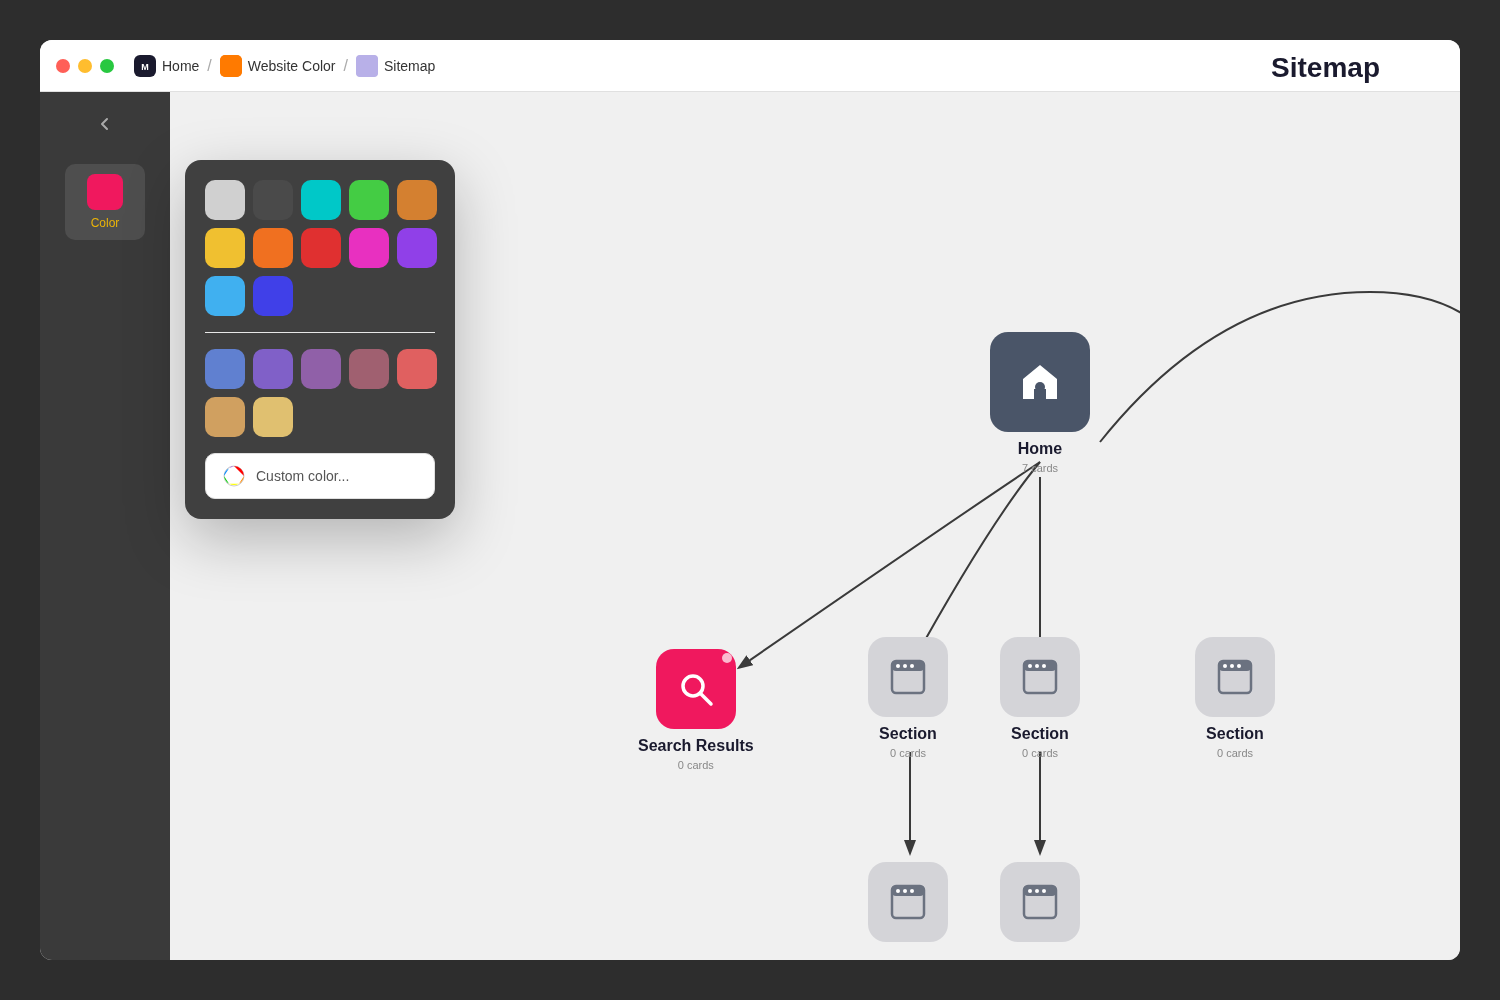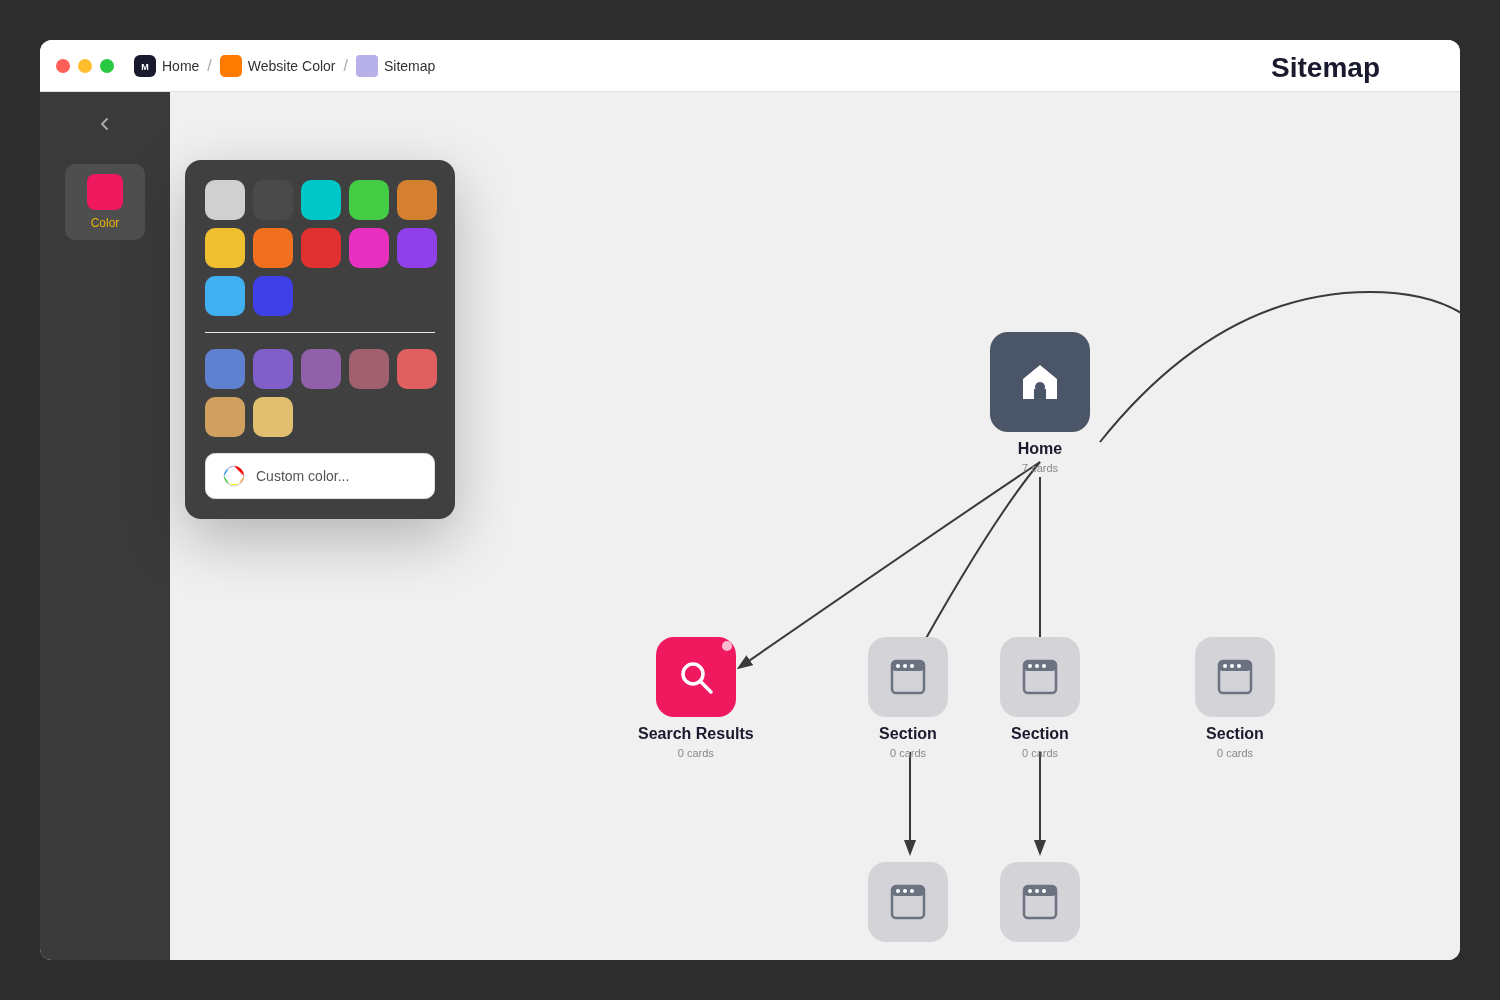--- a/index.html
+++ b/index.html
@@ -433,21 +433,21 @@
         <div class="node-icon-box large dark">
           <svg width="50" height="50" viewBox="0 0 50 50" fill="none">
             <path d="M8 22L25 8L42 22V42H31V32H19V42H8V22Z" fill="white"></path>
             <circle cx="25" cy="30" r="5" fill="#4a5568"></circle>
           </svg>
         </div>
         <span class="node-title">Home</span>
         <span class="node-subtitle">7 cards</span>
       </div>
 
-      <div class="node" style="position:absolute; top:545px; left:468px;justify-content:flex-end;">
+      <div class="node" style="position:absolute; top:557px; left:468px;justify-content:flex-end;">
         <div class="node-icon-box medium pink" style="position:relative;">
           <svg width="42" height="42" viewBox="0 0 42 42" fill="none">
             <circle cx="18" cy="18" r="10" stroke="white" stroke-width="3.5"></circle>
             <line x1="25" y1="25" x2="36" y2="36" stroke="white" stroke-width="3.5" stroke-linecap="round"></line>
           </svg>
           <div style="position:absolute; top:4px; right:4px; width:10px; height:10px; background:white; border-radius:50%; opacity:0.7;"></div>
         </div>
         <span class="node-title">Search Results</span>
         <span class="node-subtitle">0 cards</span>
       </div>

